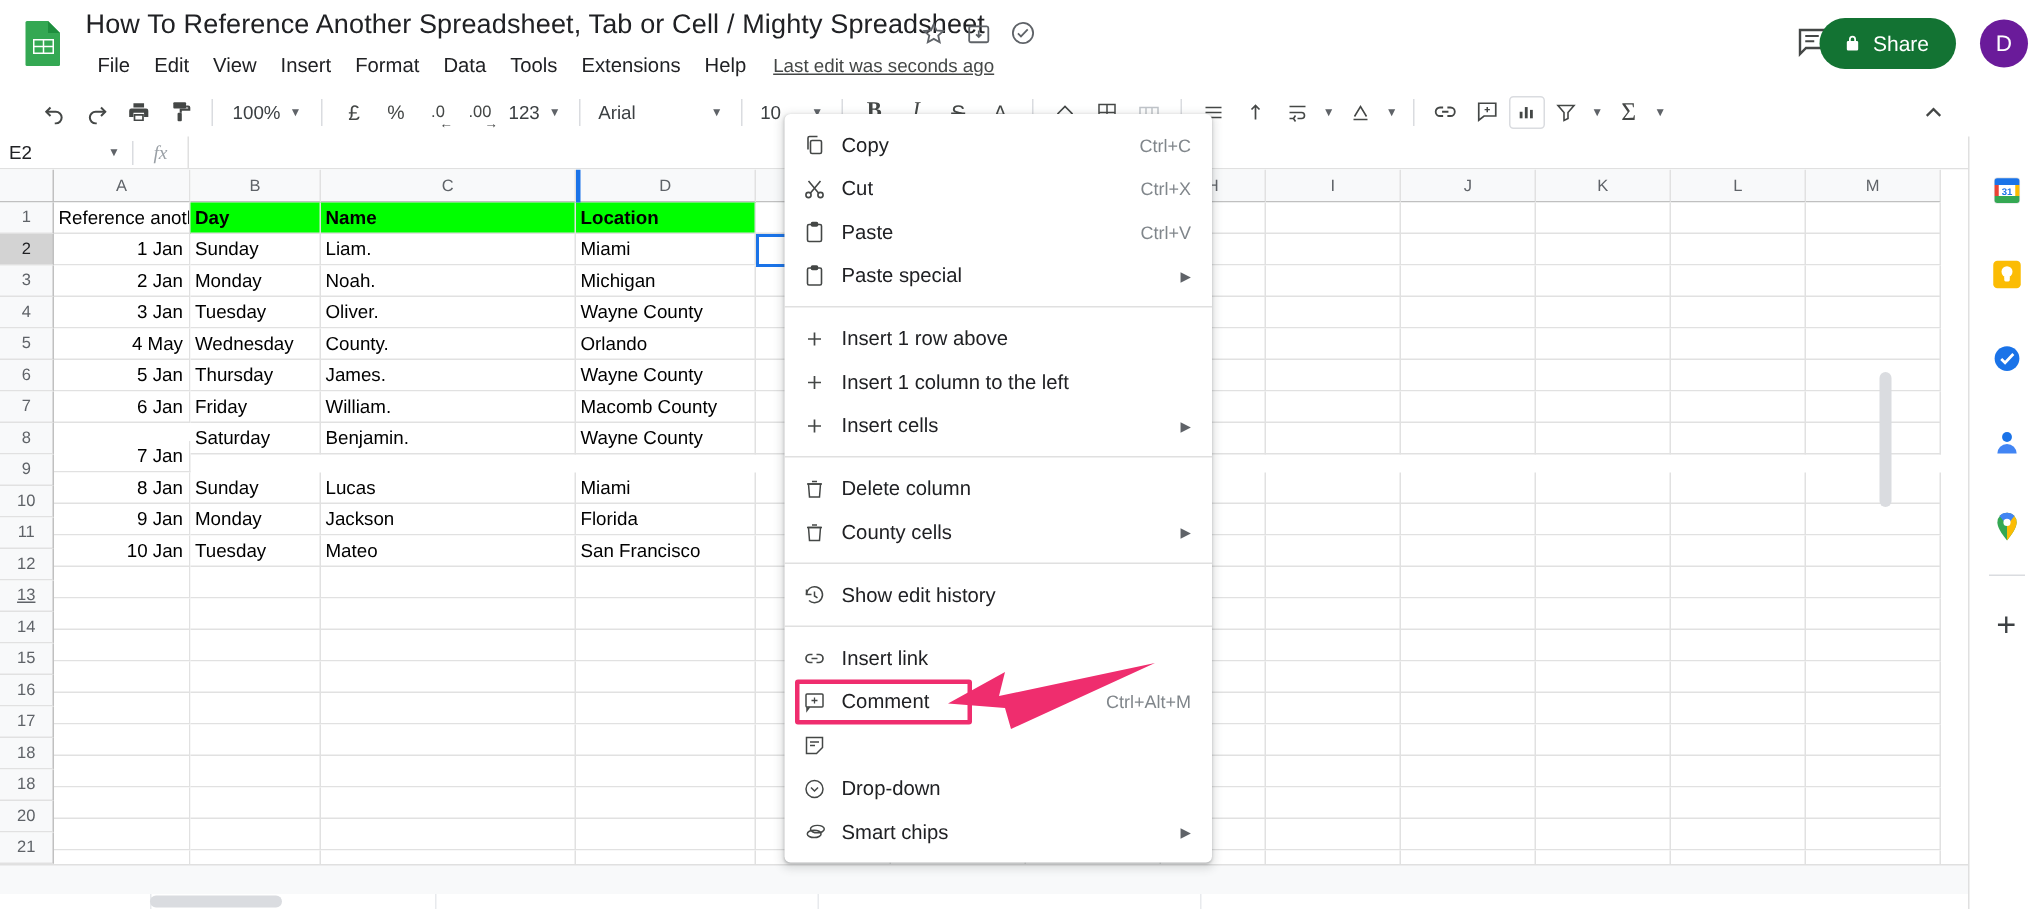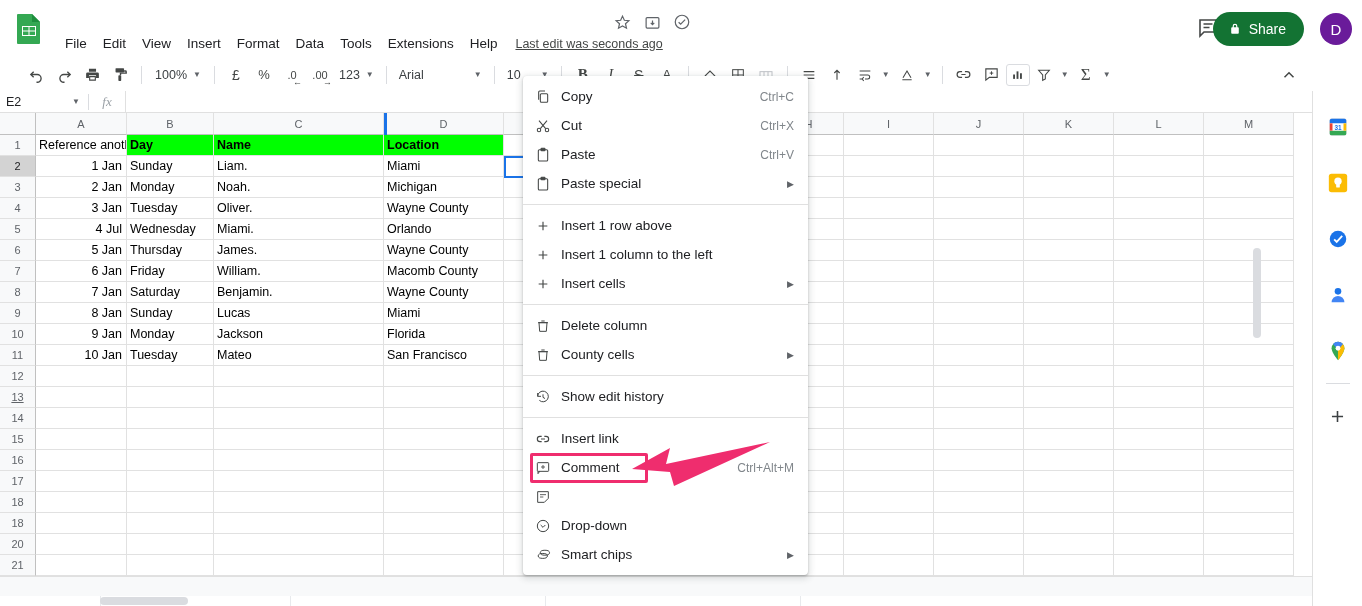--- a/index.html
+++ b/index.html
@@ -129,20 +129,21 @@
       <path d="M4 1h14l8 8v21a1 1 0 0 1-1 1H4a1 1 0 0 1-1-1V2a1 1 0 0 1 1-1z" fill="#34a853"></path>
       <path d="M18 1l8 8h-8z" fill="#1e8e3e"></path>
       <rect x="8" y="13" width="14" height="10" fill="#fff"></rect>
       <rect x="9" y="14" width="5.5" height="3.5" fill="#34a853"></rect>
       <rect x="15.5" y="14" width="5.5" height="3.5" fill="#34a853"></rect>
       <rect x="9" y="18.5" width="5.5" height="3.5" fill="#34a853"></rect>
       <rect x="15.5" y="18.5" width="5.5" height="3.5" fill="#34a853"></rect>
     </svg>
   </div>
 
+  <div class="doc-title">How To Reference Another Spreadsheet, Tab or Cell / Mighty Spreadsheet</div>
 
   <div class="title-icons" style="left:612px;">
     <span class="ticon">
       <svg width="17" height="17" viewBox="0 0 24 24" fill="none" stroke="#5f6368" stroke-width="1.7">
           <path d="M12 3l2.6 5.8 6.4.6-4.8 4.3 1.4 6.3L12 16.8 6.4 20l1.4-6.3L3 9.4l6.4-.6z"></path>
         </svg>
     </span>
     <span class="ticon">
       <svg width="17" height="17" viewBox="0 0 24 24" fill="none" stroke="#5f6368" stroke-width="1.7">
           <rect x="3" y="5" width="18" height="15" rx="1.5"></rect>
@@ -451,23 +452,23 @@
         <div class="cell" style="width: 90px; height: 21px;"></div>
         <div class="cell" style="width: 90px; height: 21px;"></div>
         <div class="cell" style="width: 70px; height: 21px;"></div>
         <div class="cell" style="width: 90px; height: 21px;"></div>
         <div class="cell" style="width: 90px; height: 21px;"></div>
         <div class="cell" style="width: 90px; height: 21px;"></div>
         <div class="cell" style="width: 90px; height: 21px;"></div>
         <div class="cell" style="width: 90px; height: 21px;"></div>
       </div>
       <div class="grow">
-        <div class="cell num" style="width: 91px; height: 21px;">4 Jul</div>
+        <div class="cell num" style="width: 91px; height: 21px;">4 May</div>
         <div class="cell" style="width: 87px; height: 21px;">Wednesday</div>
-        <div class="cell" style="width: 170px; height: 21px;">Miami.</div>
+        <div class="cell" style="width: 170px; height: 21px;">County.</div>
         <div class="cell" style="width: 120px; height: 21px;">Orlando</div>
         <div class="cell" style="width: 90px; height: 21px;"></div>
         <div class="cell" style="width: 90px; height: 21px;"></div>
         <div class="cell" style="width: 90px; height: 21px;"></div>
         <div class="cell" style="width: 70px; height: 21px;"></div>
         <div class="cell" style="width: 90px; height: 21px;"></div>
         <div class="cell" style="width: 90px; height: 21px;"></div>
         <div class="cell" style="width: 90px; height: 21px;"></div>
         <div class="cell" style="width: 90px; height: 21px;"></div>
         <div class="cell" style="width: 90px; height: 21px;"></div>
@@ -496,21 +497,21 @@
         <div class="cell" style="width: 90px; height: 21px;"></div>
         <div class="cell" style="width: 90px; height: 21px;"></div>
         <div class="cell" style="width: 70px; height: 21px;"></div>
         <div class="cell" style="width: 90px; height: 21px;"></div>
         <div class="cell" style="width: 90px; height: 21px;"></div>
         <div class="cell" style="width: 90px; height: 21px;"></div>
         <div class="cell" style="width: 90px; height: 21px;"></div>
         <div class="cell" style="width: 90px; height: 21px;"></div>
       </div>
       <div class="grow">
-        <div class="cell num" style="width: 91px; height: 21px;">7 Jan</div>
+        <div class="cell num" style="width: 91px; height: 21px; margin-top: 12px;">7 Jan</div>
         <div class="cell" style="width: 87px; height: 21px;">Saturday</div>
         <div class="cell" style="width: 170px; height: 21px;">Benjamin.</div>
         <div class="cell" style="width: 120px; height: 21px;">Wayne County</div>
         <div class="cell" style="width: 90px; height: 21px;"></div>
         <div class="cell" style="width: 90px; height: 21px;"></div>
         <div class="cell" style="width: 90px; height: 21px;"></div>
         <div class="cell" style="width: 70px; height: 21px;"></div>
         <div class="cell" style="width: 90px; height: 21px;"></div>
         <div class="cell" style="width: 90px; height: 21px;"></div>
         <div class="cell" style="width: 90px; height: 21px;"></div>

